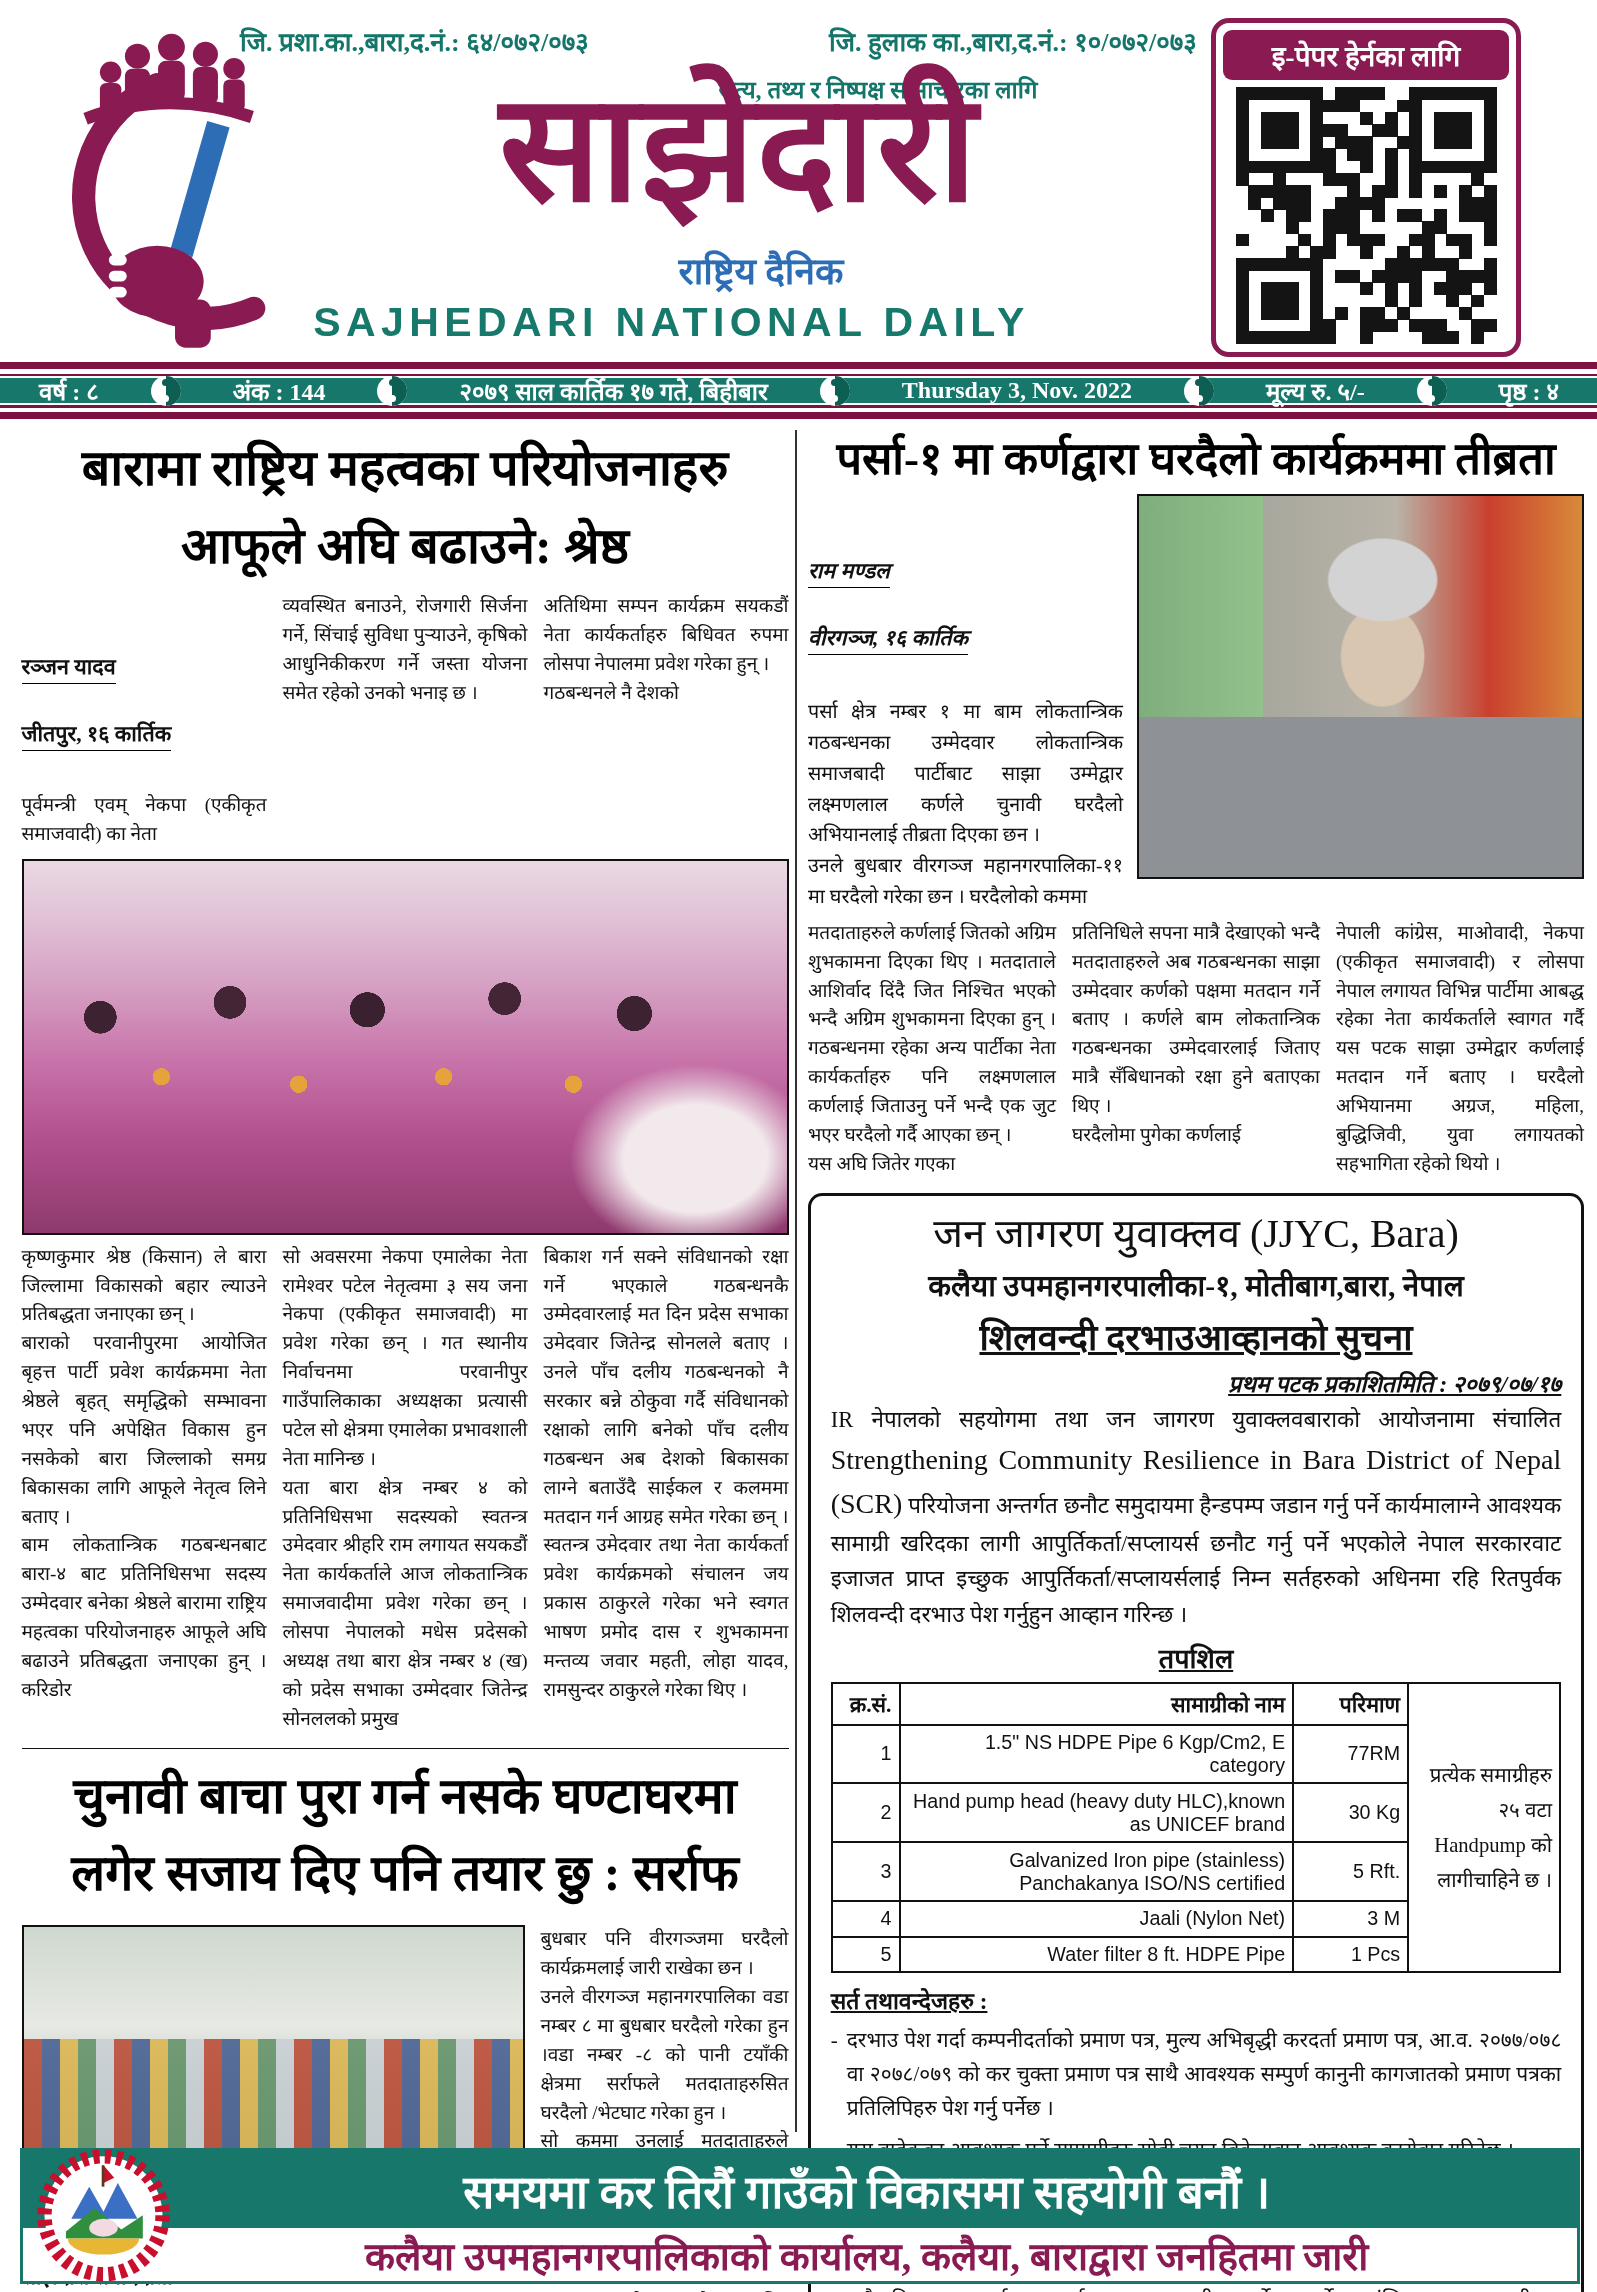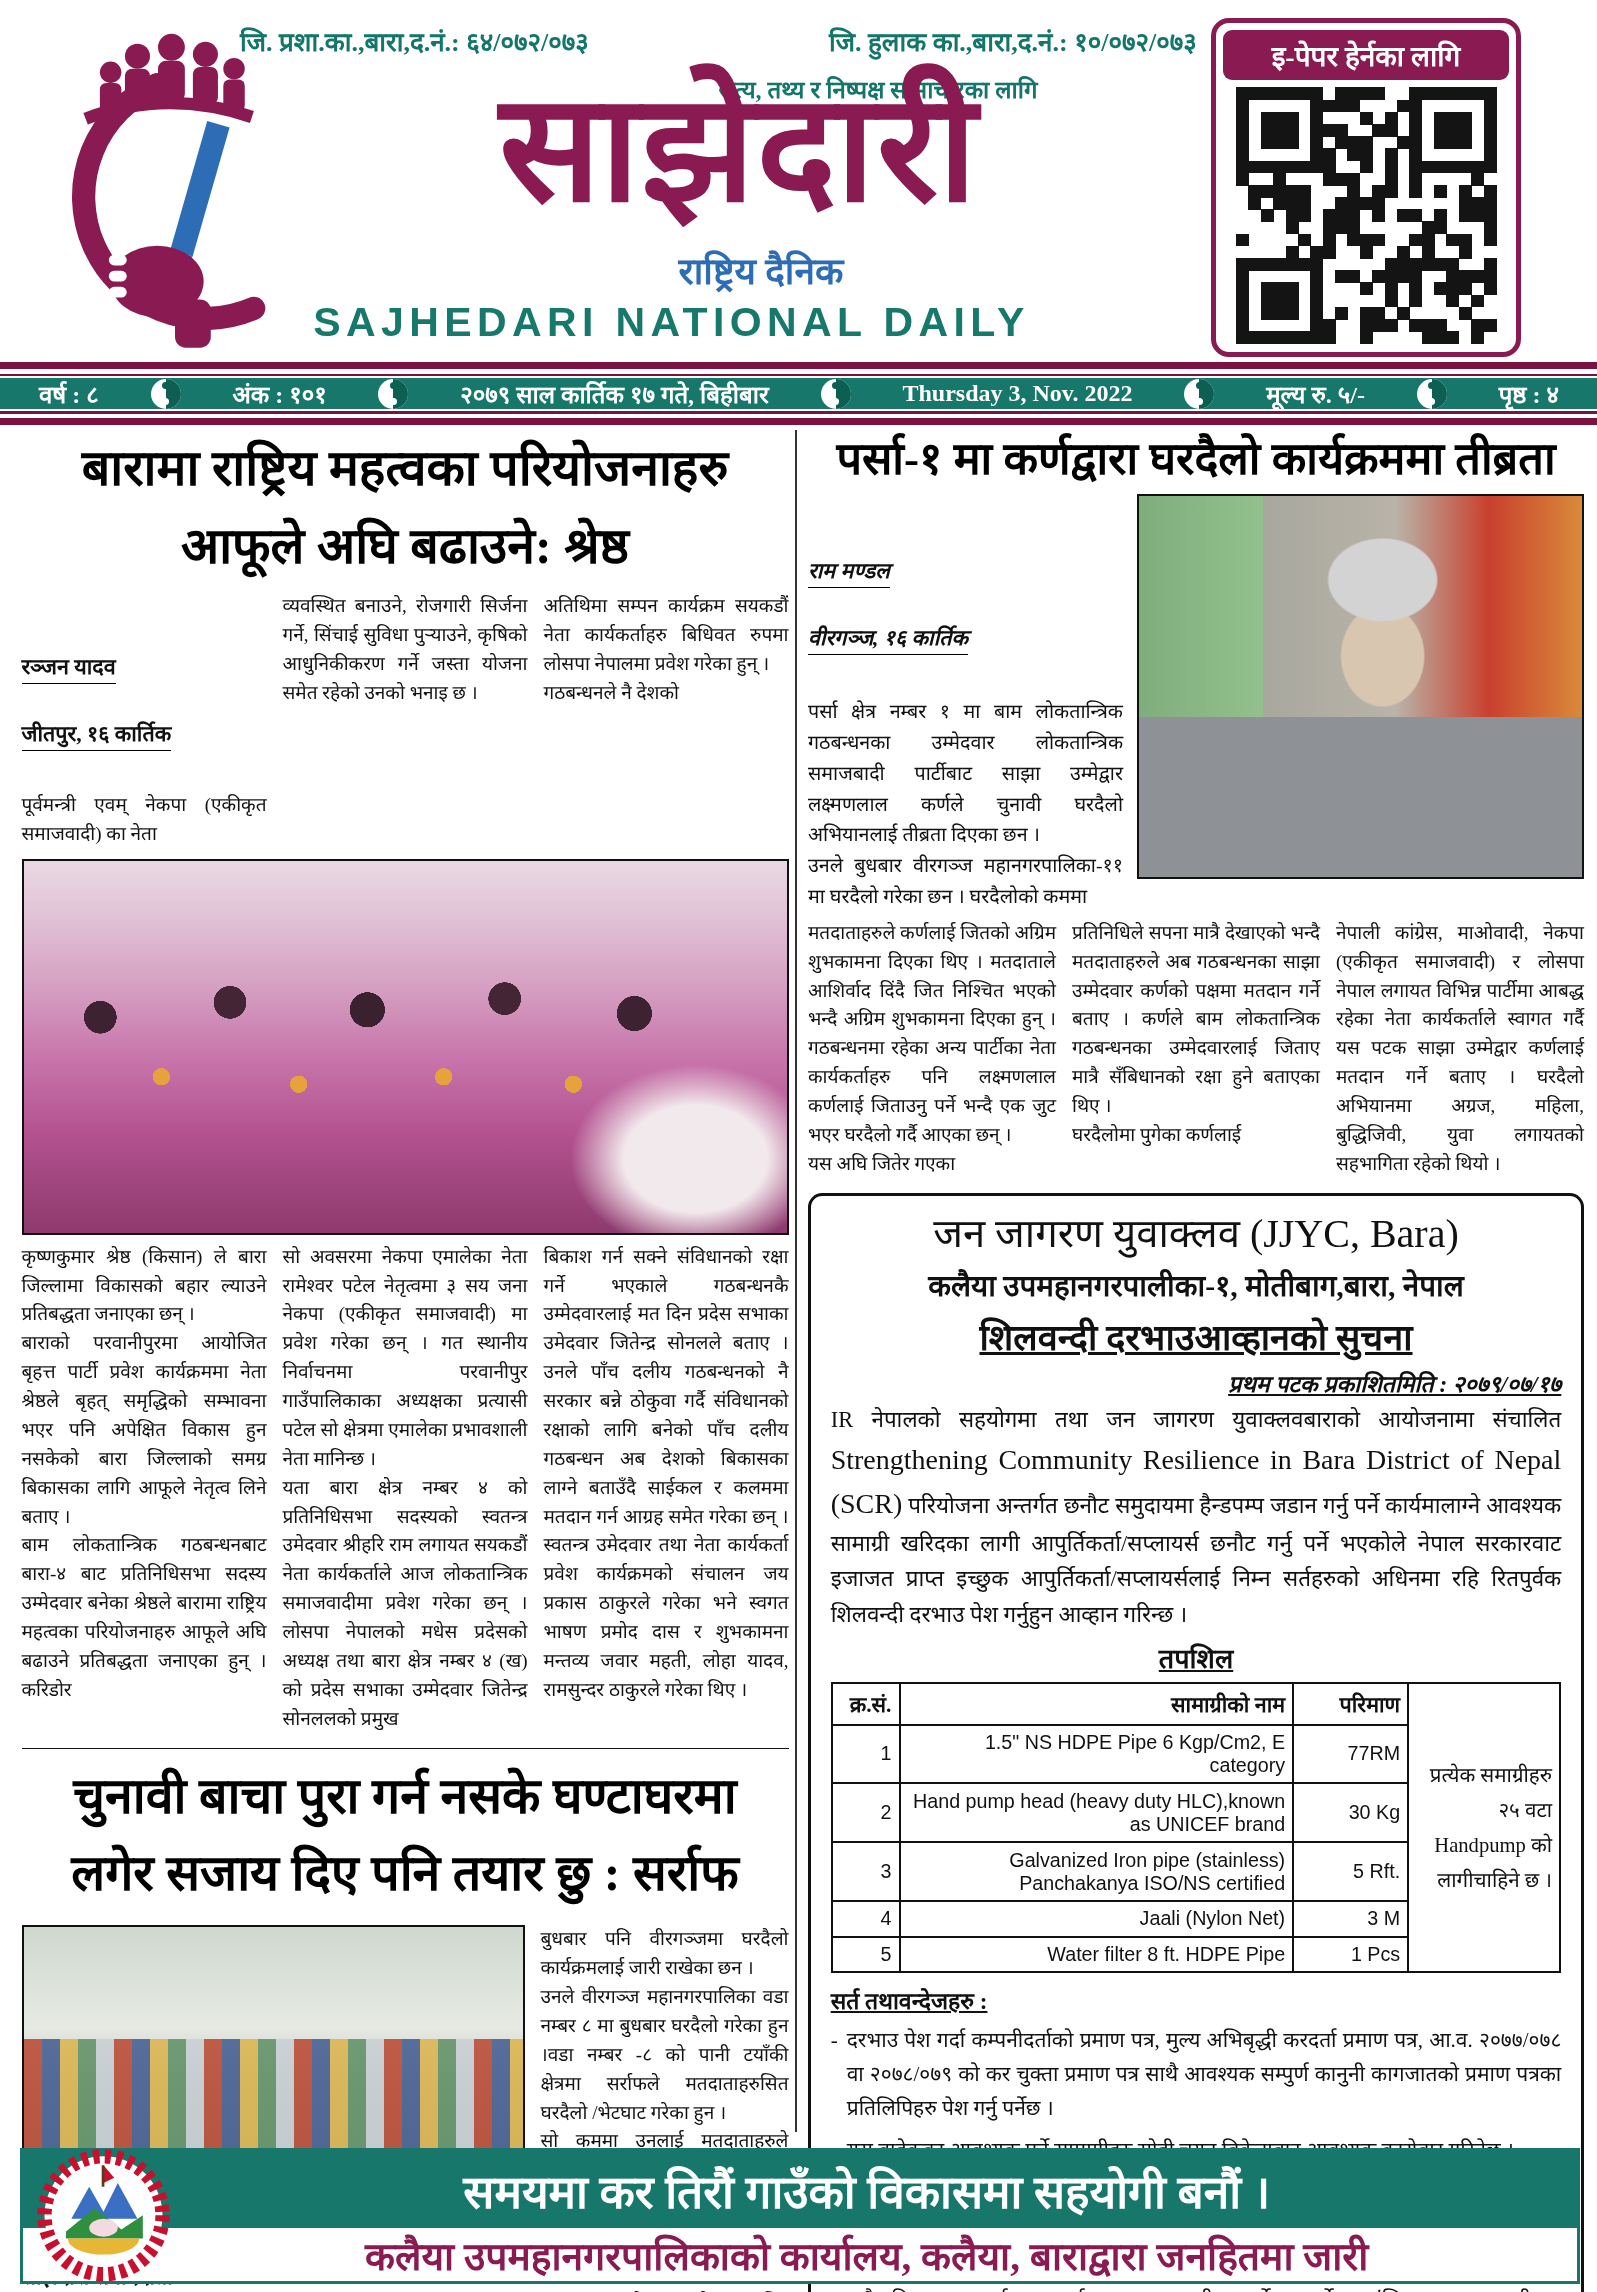--- a/index.html
+++ b/index.html
@@ -17,21 +17,21 @@
   .title-en{position:absolute;left:125px;top:299px;width:1093px;text-align:center;font-size:41px;font-weight:bold;color:#17796c;letter-spacing:5.4px;font-family:"Liberation Sans",sans-serif}
   .epaper{position:absolute;left:1211px;top:18px;width:310px;height:339px;border:5.4px solid #8a1b52;border-radius:18px;background:#fff;padding:7.2px}
   .epaper-head{height:50px;background:#8a1b52;border-radius:9px;color:#fff;display:flex;align-items:center;justify-content:center;font-size:28px;font-weight:bold}
   #qr{position:relative;width:260px;height:256px;margin:7.2px auto 0;background:#fff}
   #qr i{position:absolute;width:5%;height:5%;background:#141414}
 
   
   .datebar{position:absolute;left:0;top:362px;width:1598px}
   .rule-thick{height:7.2px;background:#7d1141}
   .rule-thin{height:2.7px;background:#7d1141;margin-top:4.5px}
-  .db-band{height:31px;background:#17776a;display:flex;align-items:center;justify-content:space-between;padding:0 39px;color:#fff;font-size:24px;font-weight:bold;margin-top:1.8px}
+  .db-band{height:25px;background:#17776a;display:flex;align-items:center;justify-content:space-between;padding:0 39px;color:#fff;font-size:24px;font-weight:bold;margin-top:1.8px}
   .db-band span{white-space:nowrap}
   .yy{width:30px;height:30px;border-radius:50%;background:#fff;position:relative;flex:none}
   .yy::before{content:"";position:absolute;left:50%;top:0;width:50%;height:100%;background:#0e5f53;border-radius:0 15px 15px 0}
   .yy::after{content:"";position:absolute;left:38%;top:10%;width:24%;height:24%;background:#0e5f53;border-radius:50%;box-shadow:0 16px 0 0 #fff}
   .db-bot-thin{height:2.7px;background:#7d1141;margin-top:1.8px}
   .db-bot-thick{height:7.2px;background:#7d1141;margin-top:4.5px}
 
   
   .vdiv{position:absolute;left:795px;top:430px;width:1.8px;height:1702px;background:#333}
   .lcol{position:absolute;left:21.5px;top:430px;width:767px}
@@ -386,21 +386,21 @@
         <i style="left:90.47619047619048%;top:95.23809523809524%"></i>
       </div>
   </div>
 
   <div class="datebar">
     <div class="rule-thick"></div>
     <div class="rule-thin"></div>
     <div class="db-band">
       <span>वर्ष : ८</span>
       <span class="yy"></span>
-      <span>अंक : १०१</span>
+      <span>अंक : 144</span>
       <span class="yy"></span>
       <span>२०७९ साल कार्तिक १७ गते, बिहीबार</span>
       <span class="yy"></span>
       <span>Thursday 3, Nov. 2022</span>
       <span class="yy"></span>
       <span>मूल्य रु. ५/-</span>
       <span class="yy"></span>
       <span>पृष्ठ : ४</span>
     </div>
     <div class="db-bot-thin"></div>

